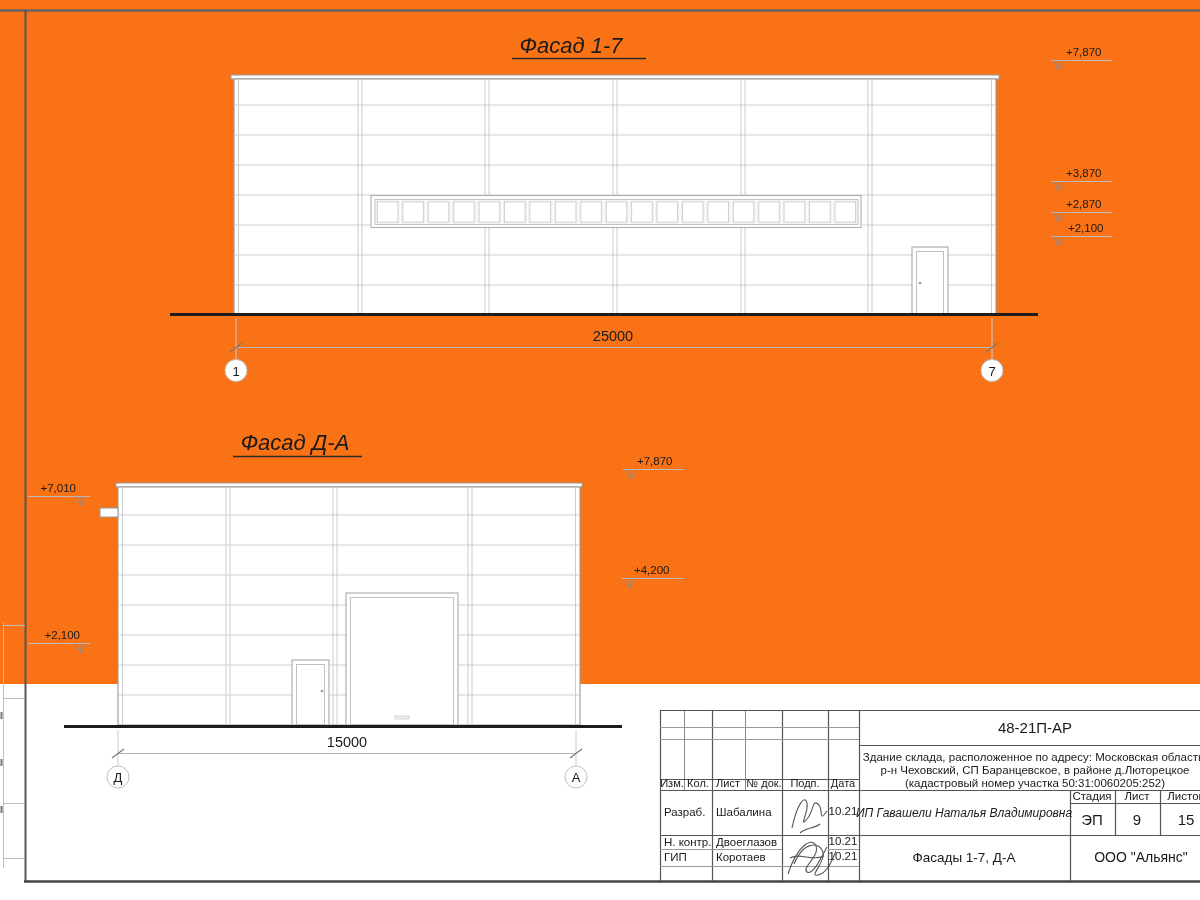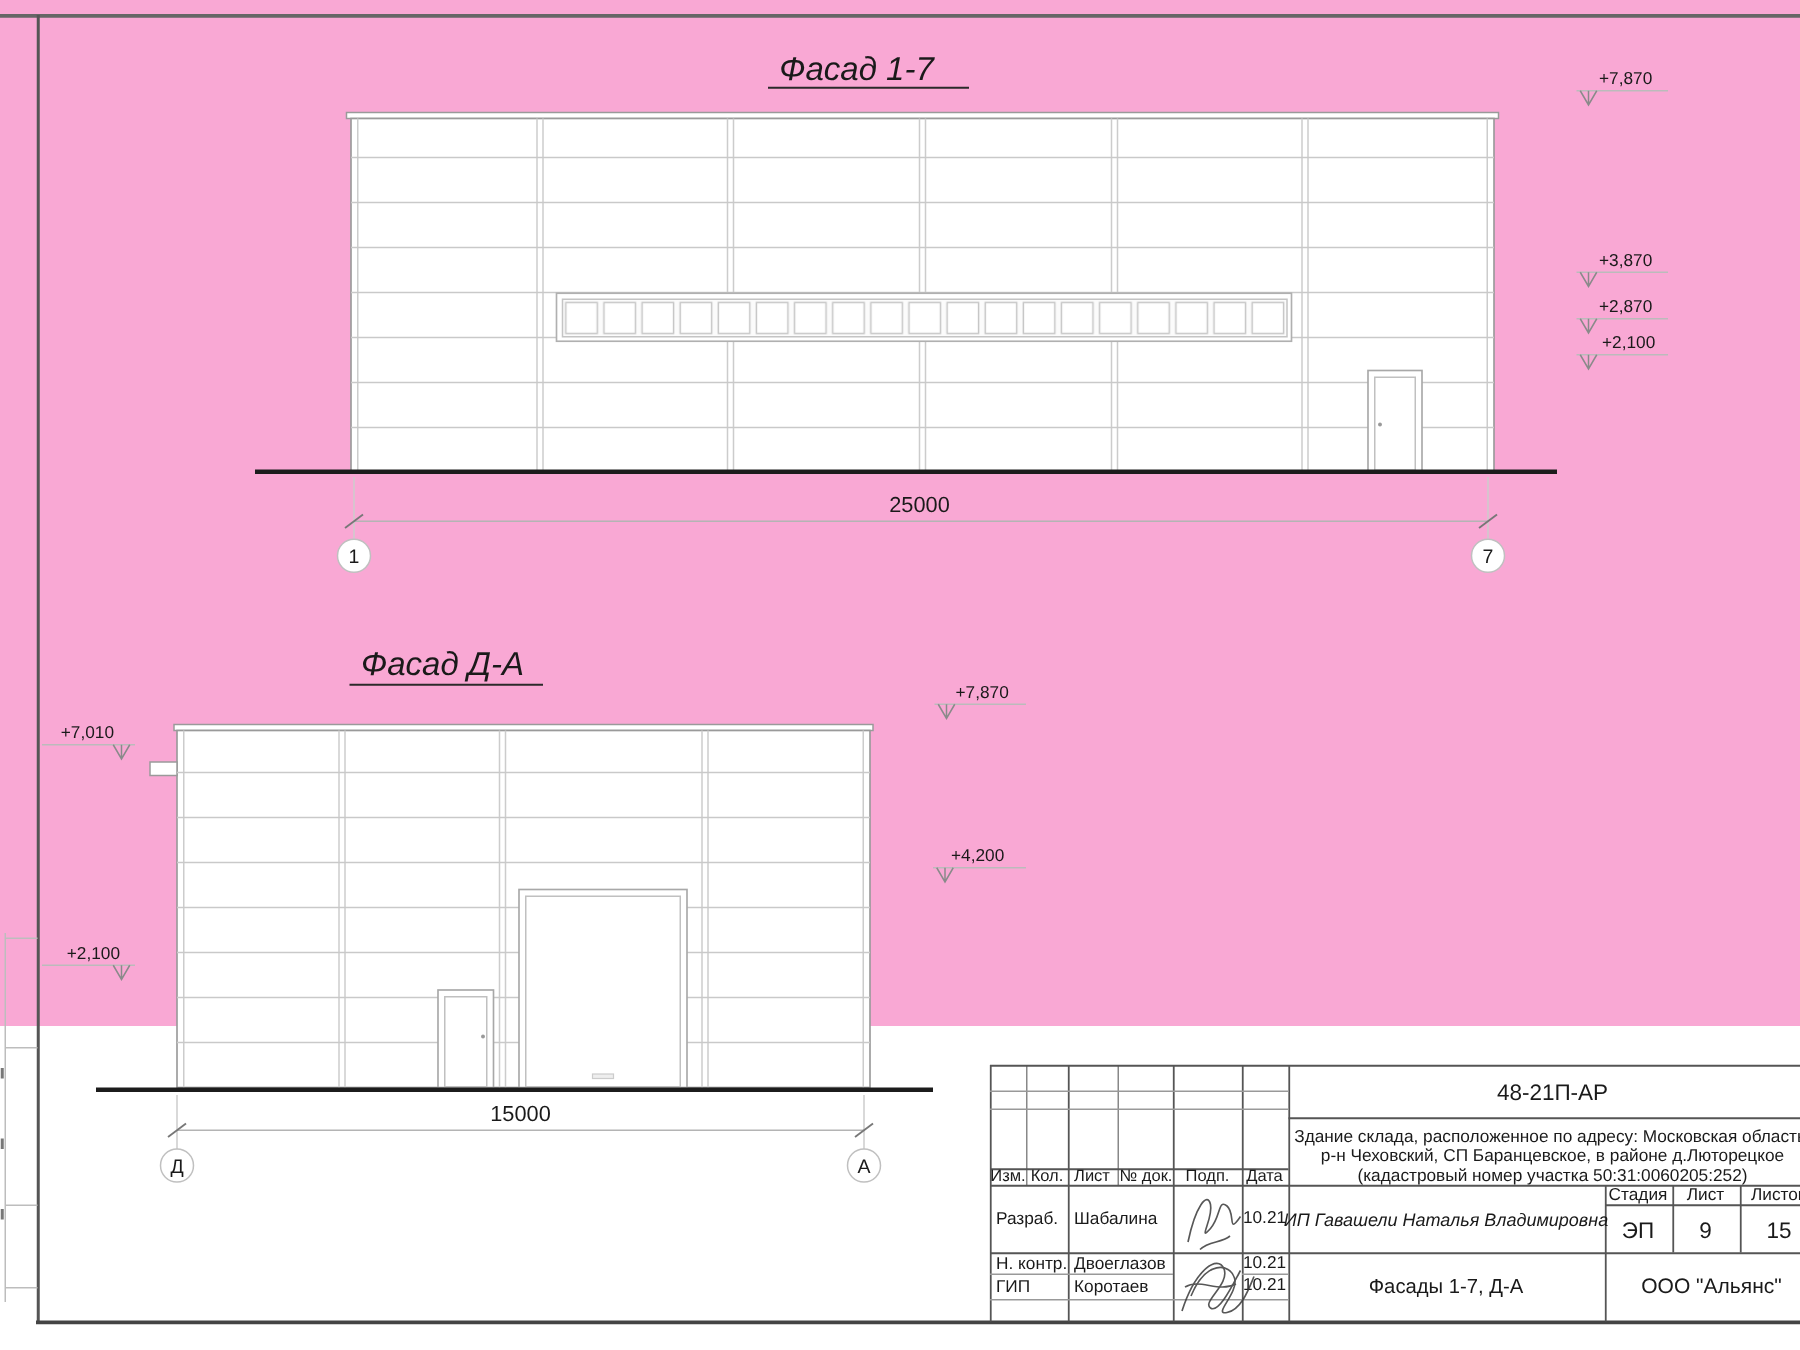--- a/index.html
+++ b/index.html
@@ -1,16 +1,16 @@
 <!DOCTYPE html>
 <html><head>
 <meta charset="utf-8">
 <style>
   html,body{margin:0;padding:0;width:1200px;height:900px;overflow:hidden;background:#ffffff;}
-  #sheet{position:relative;width:1200px;height:684px;background:#f9a8d4;
+  #sheet{position:relative;width:1200px;height:684px;background:#f97316;
          font-family:"Liberation Sans", sans-serif;}
   svg{position:absolute;left:0;top:0;}
   text{fill:#1a1a1a;font-family:"Liberation Sans", sans-serif;}
   .t-title{font-size:22px;font-style:italic;}
   .t-dim{font-size:14.5px;}
   .t-lvl{font-size:11.5px;}
   .t-axis{font-size:13px;}
   .t-tb{font-size:11.5px;}
   .t-tb-sm{font-size:11px;}
   .t-code{font-size:15px;}

